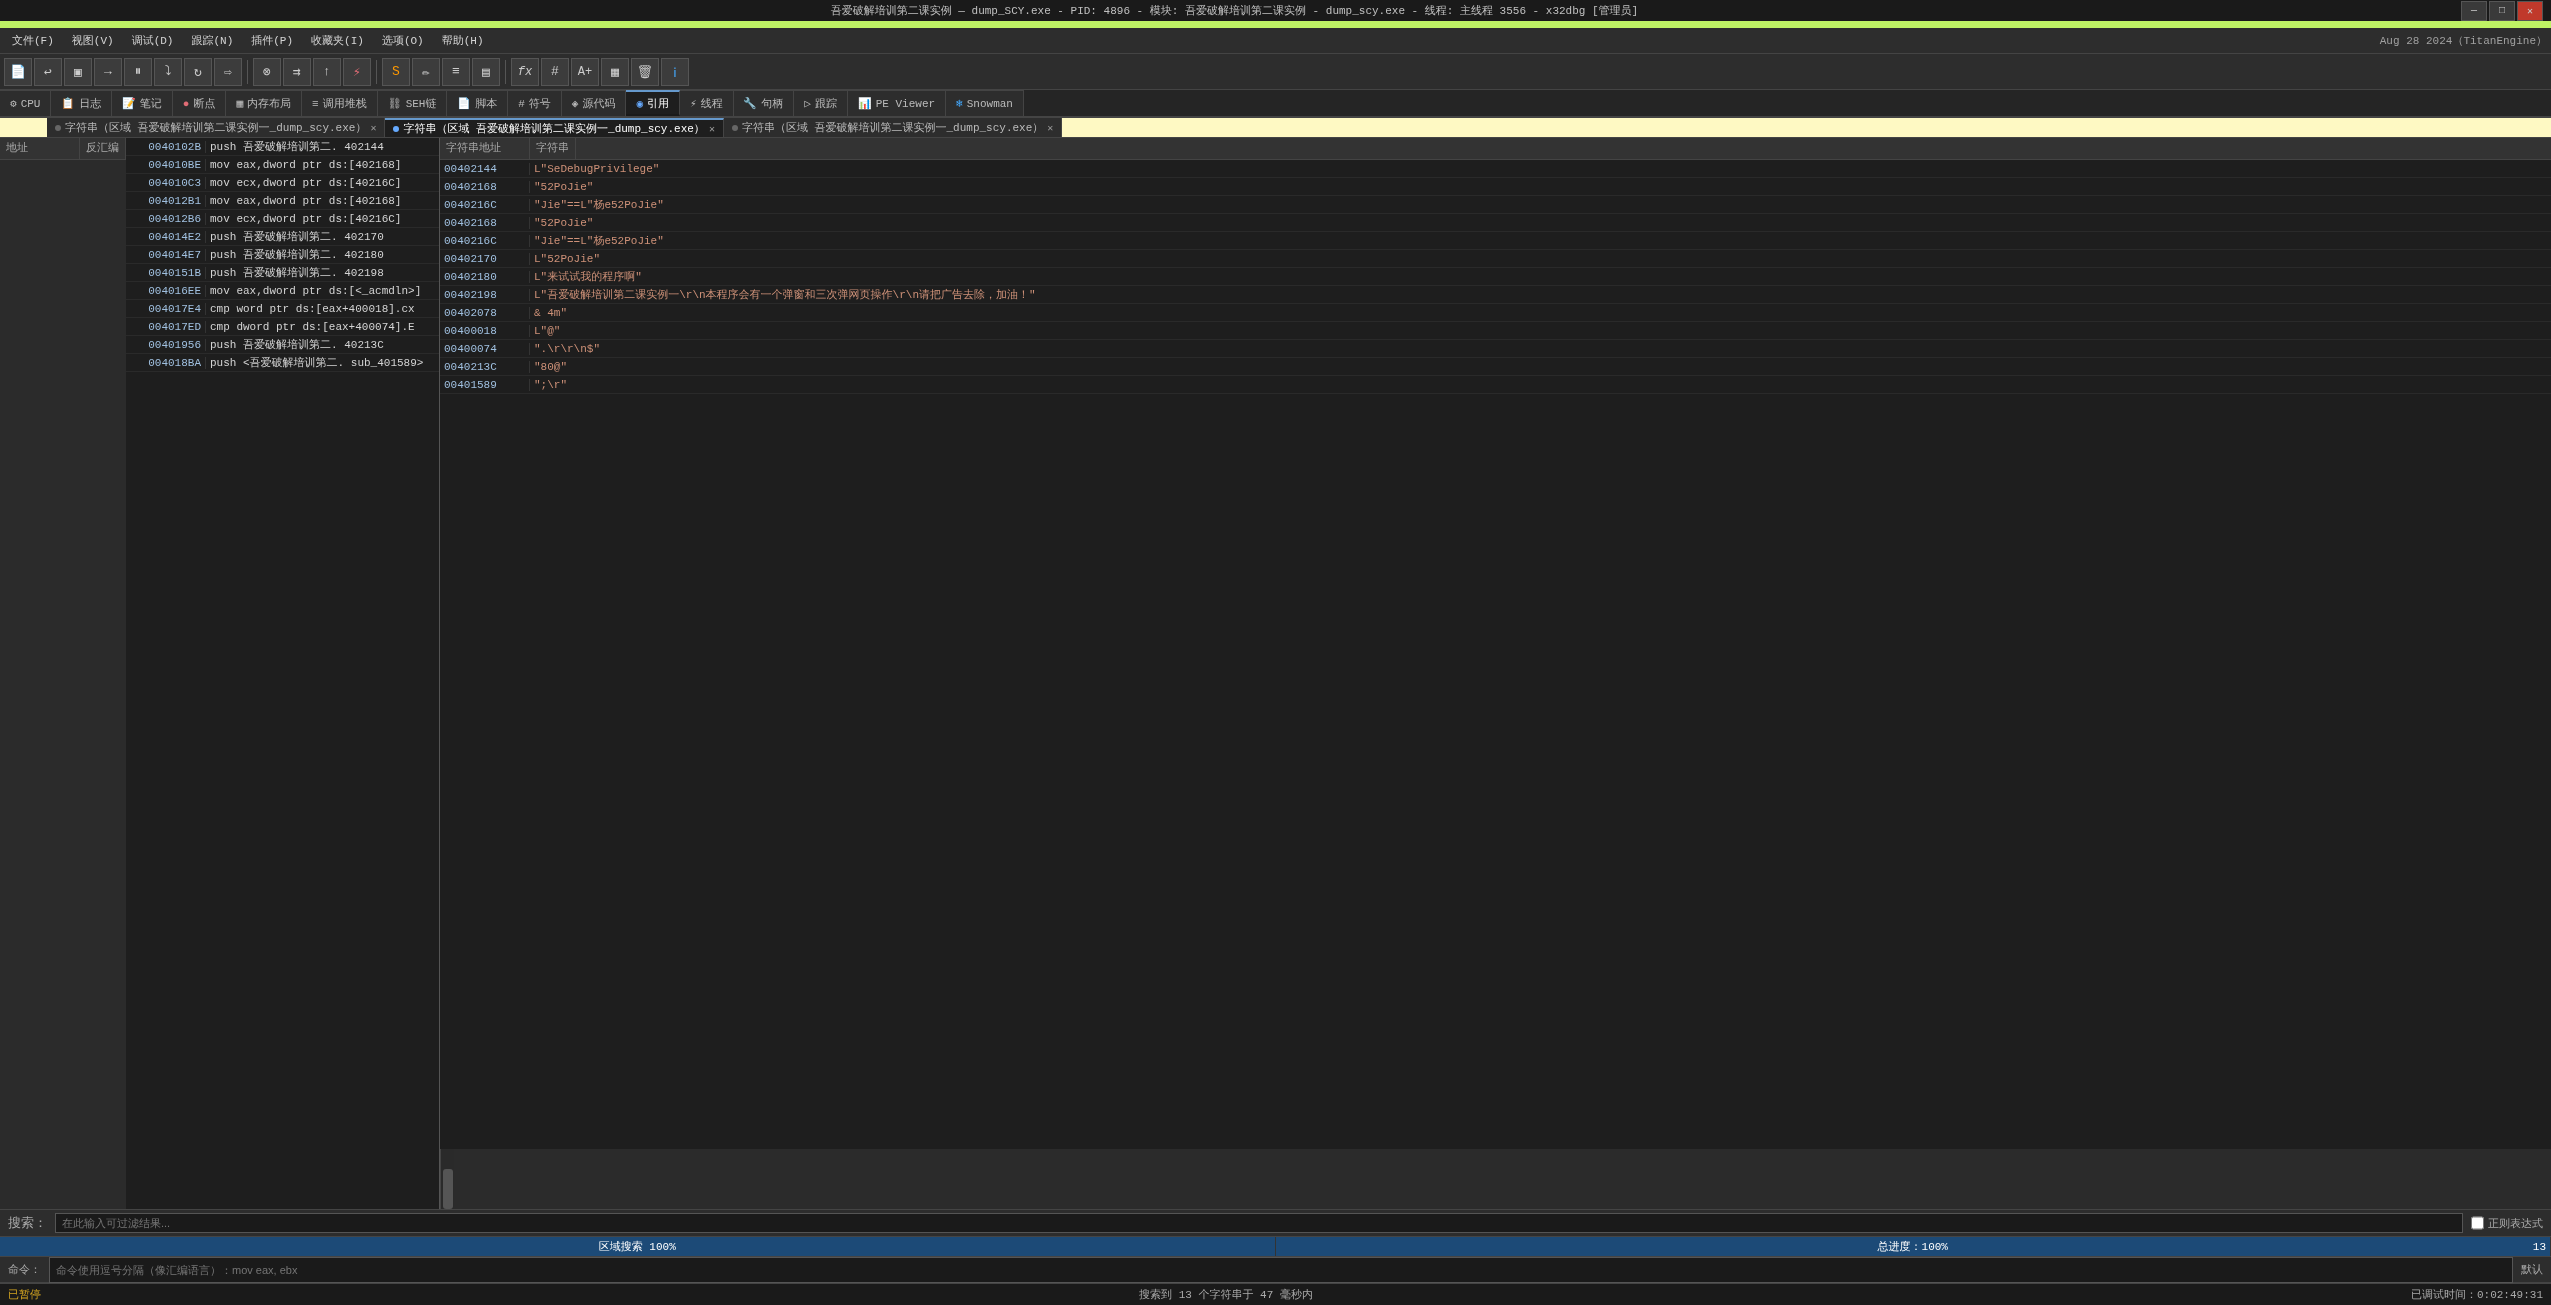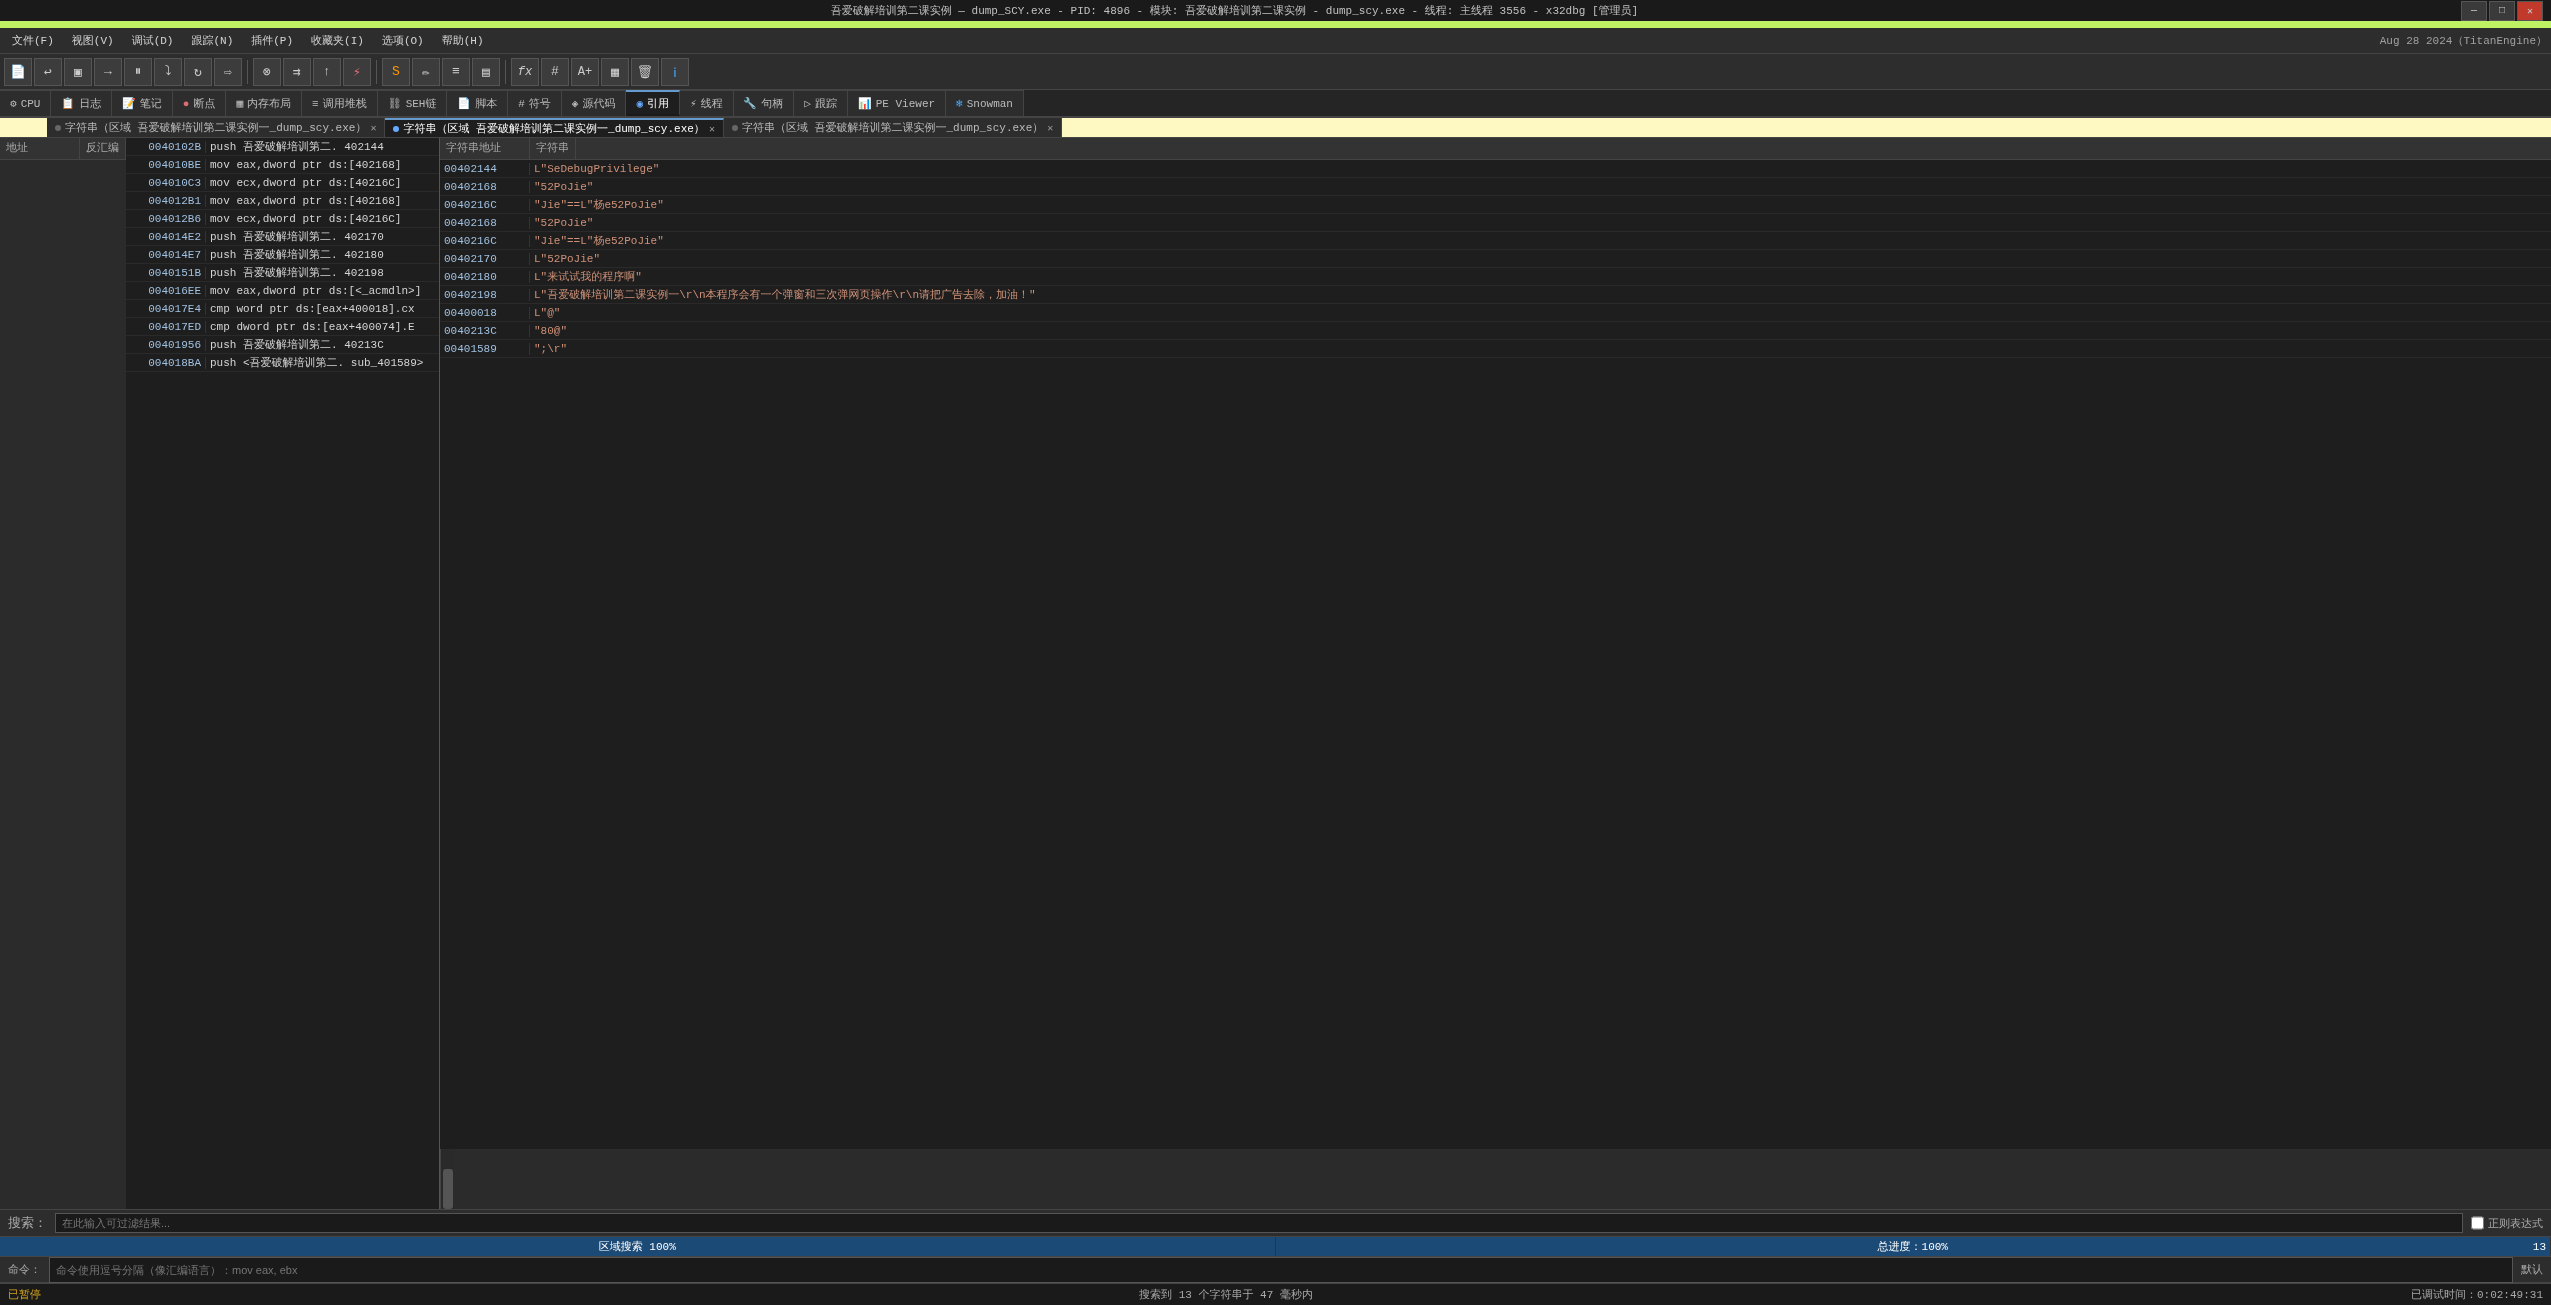--- a/index.html
+++ b/index.html
@@ -600,22 +600,30 @@
           </div>
           <div class="strref-row">
             <div class="str-addr">00402180</div>
             <div class="str-val">L"来试试我的程序啊"</div>
           </div>
           <div class="strref-row">
             <div class="str-addr">00402198</div>
             <div class="str-val">L"吾爱破解培训第二课实例一\r\n本程序会有一个弹窗和三次弹网页操作\r\n请把广告去除，加油！"</div>
           </div>
           <div class="strref-row">
+            <div class="str-addr">00402078</div>
+            <div class="str-val">&amp; 4m"</div>
+          </div>
+          <div class="strref-row">
             <div class="str-addr">00400018</div>
             <div class="str-val">L"@"</div>
+          </div>
+          <div class="strref-row">
+            <div class="str-addr">00400074</div>
+            <div class="str-val">".\r\r\n$"</div>
           </div>
           <div class="strref-row">
             <div class="str-addr">0040213C</div>
             <div class="str-val">"80@"</div>
           </div>
           <div class="strref-row">
             <div class="str-addr">00401589</div>
             <div class="str-val">";\r"</div>
           </div>
         </div>

